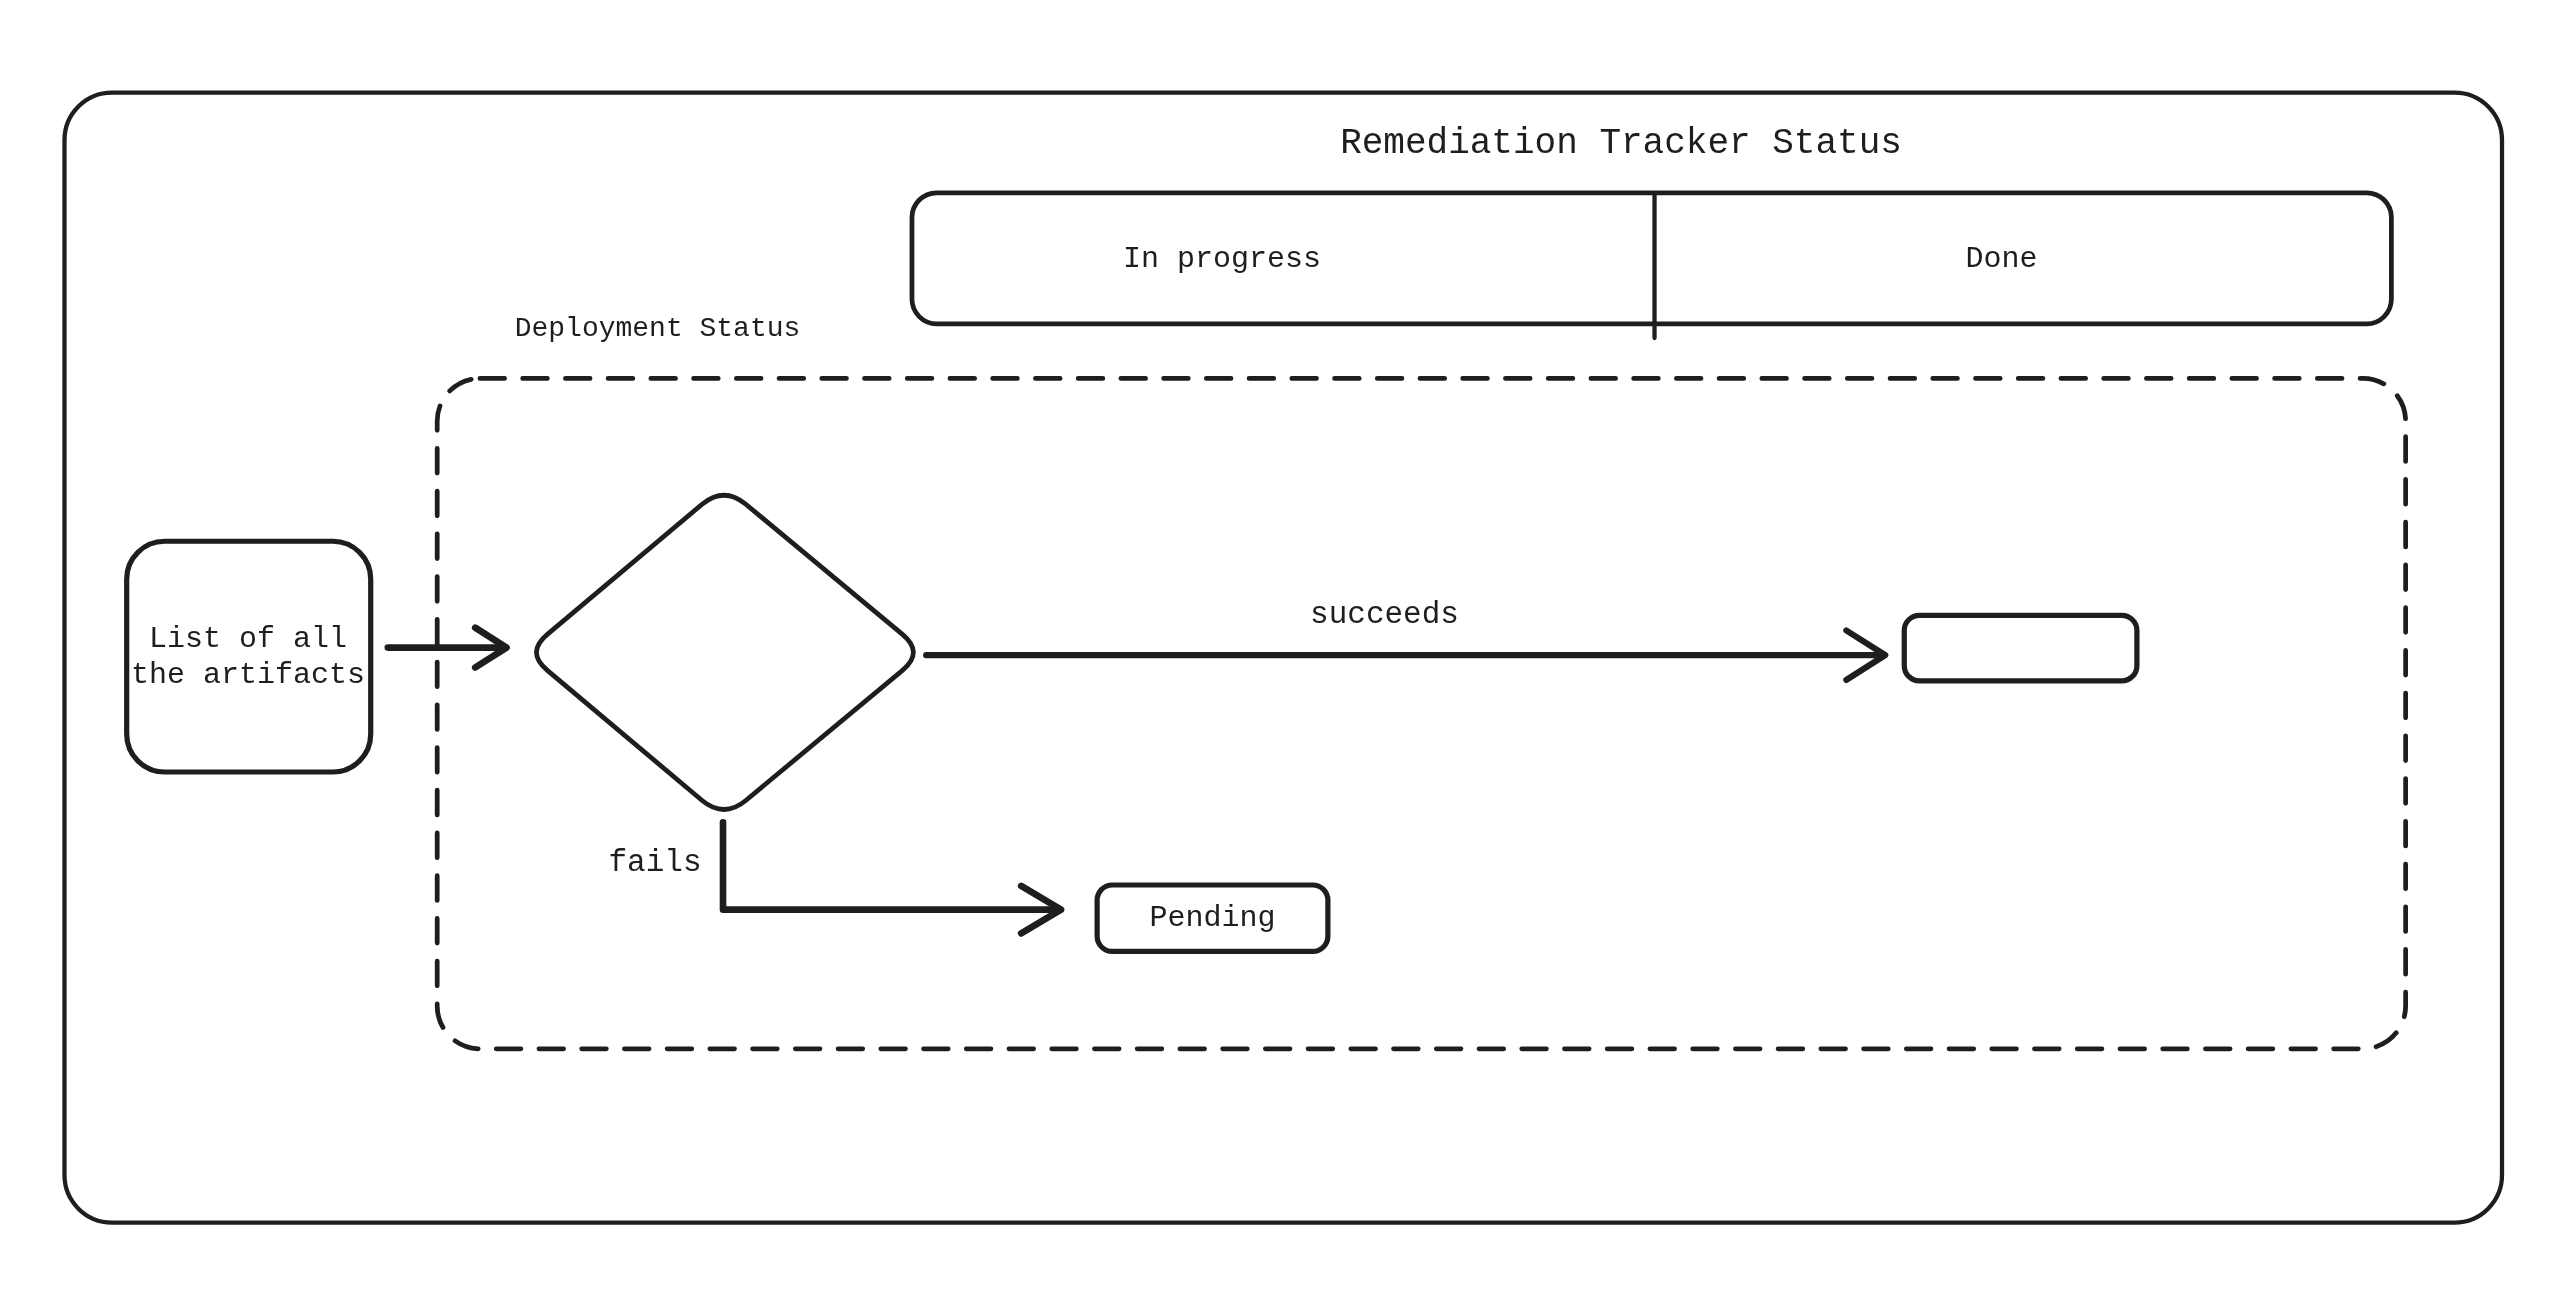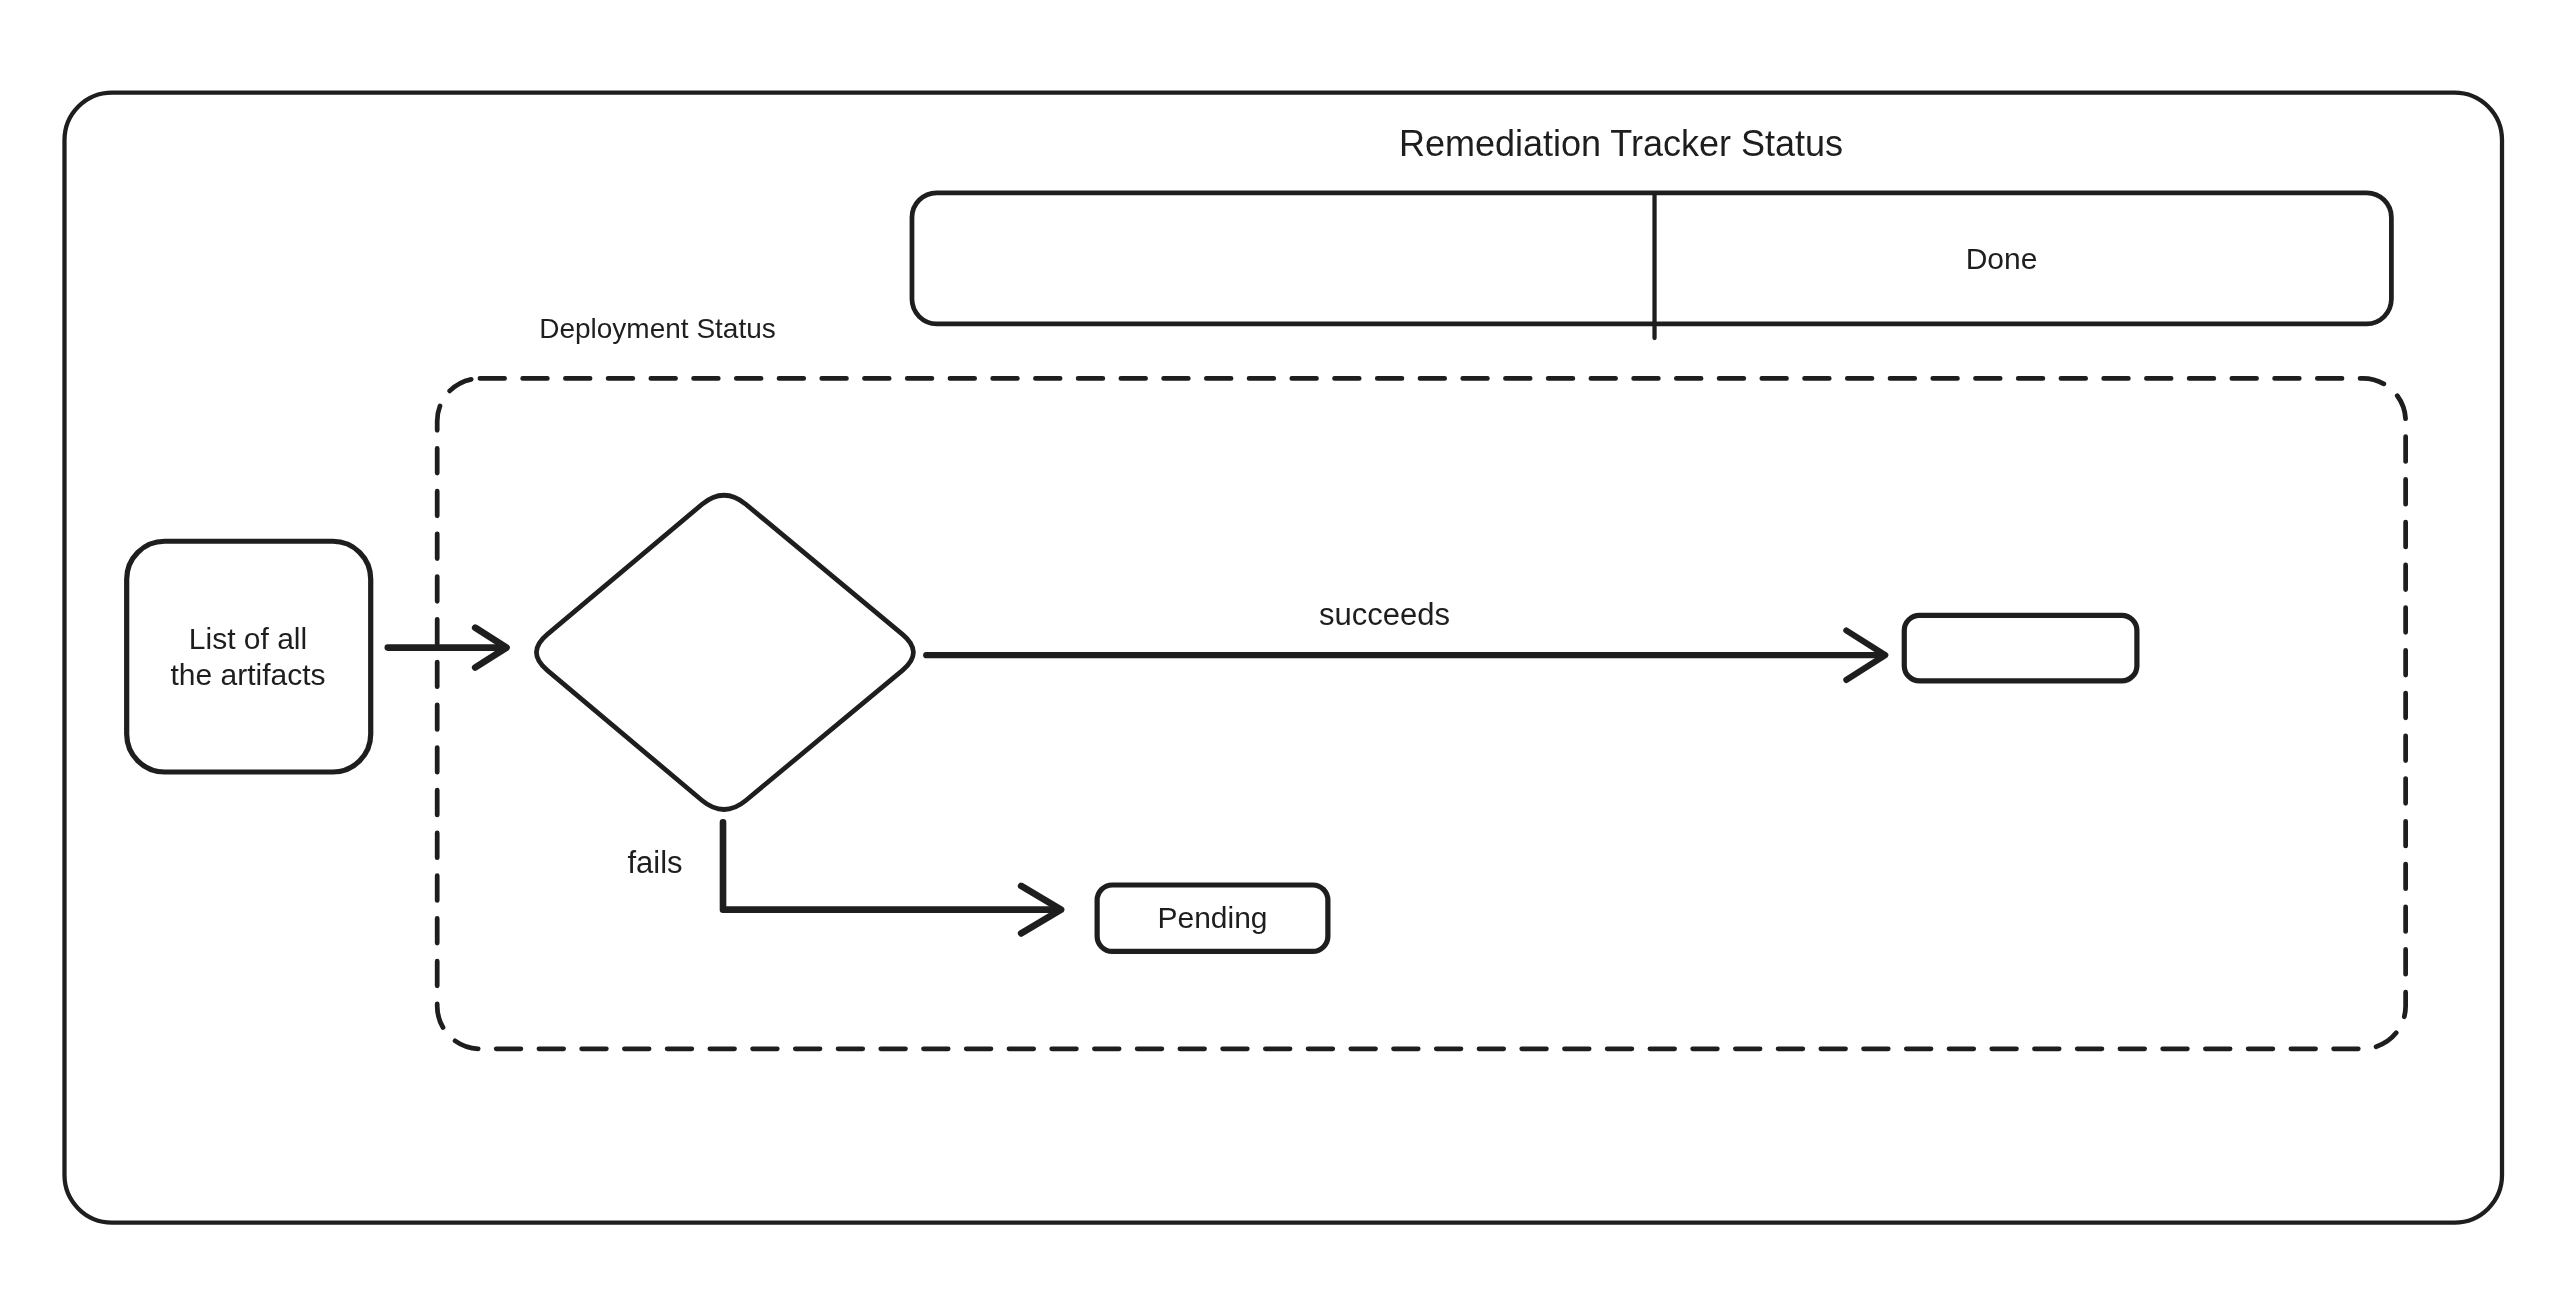--- a/index.html
+++ b/index.html
@@ -8,21 +8,21 @@
     background: #ffffff;
     width: 2576px;
     height: 1299px;
     overflow: hidden;
   }
   #canvas {
     position: relative;
     width: 2500px;
     height: 1299px;
     background: #ffffff;
-    font-family: Liberation Sans, sans-serif;
+    font-family: Liberation Mono, monospace;
     color: #1e1e1e;
   }
   #shapes {
     position: absolute;
     left: 0;
     top: 0;
   }
   .txt {
     position: absolute;
     color: #1e1e1e;
@@ -78,20 +78,21 @@
     </g>
 
     <g stroke-width="7">
       <path d="M 761 866 L 761 958 L 1112 958"></path>
       <path d="M 1075 933 L 1117 958 L 1075 983"></path>
     </g>
   </svg>
 
   <div class="txt title" style="left:1336px; top:122px; width:570px;">Remediation Tracker Status</div>
 
+  <div class="txt bar-label flexc" style="left:912px; top:193px; width:743px; height:131px; padding-right:123px;">In progress</div>
   <div class="txt bar-label flexc" style="left:1655px; top:193px; width:737px; height:131px; padding-right:44px;">Done</div>
 
   <div class="txt section-label" style="left:458px; top:312px; width:399px;">Deployment Status</div>
 
   <div class="txt node-label pre flexc" style="left:126px; top:541px; width:244px; height:231px;">List of all
 the artifacts</div>
 
 
   <div class="txt edge-label" style="left:1242px; top:596px; width:285px;">succeeds</div>
 

